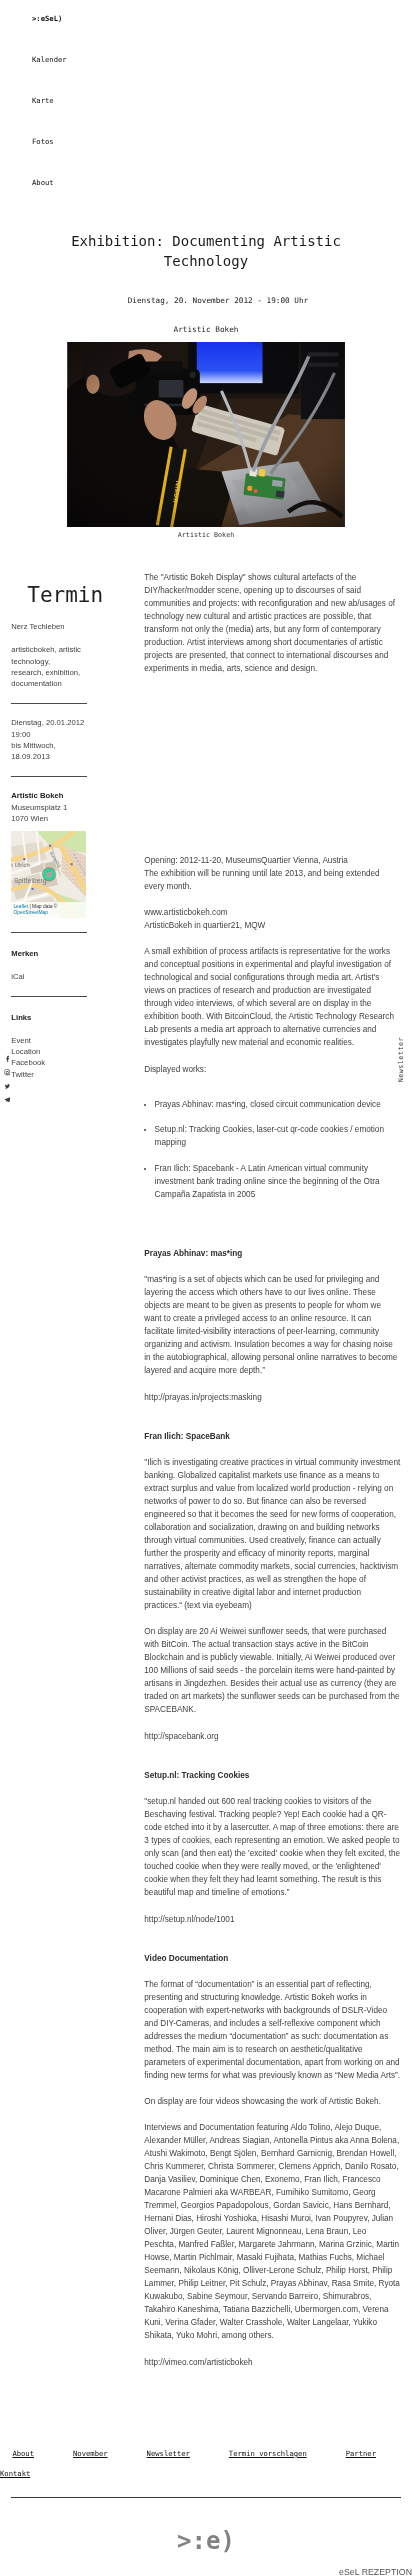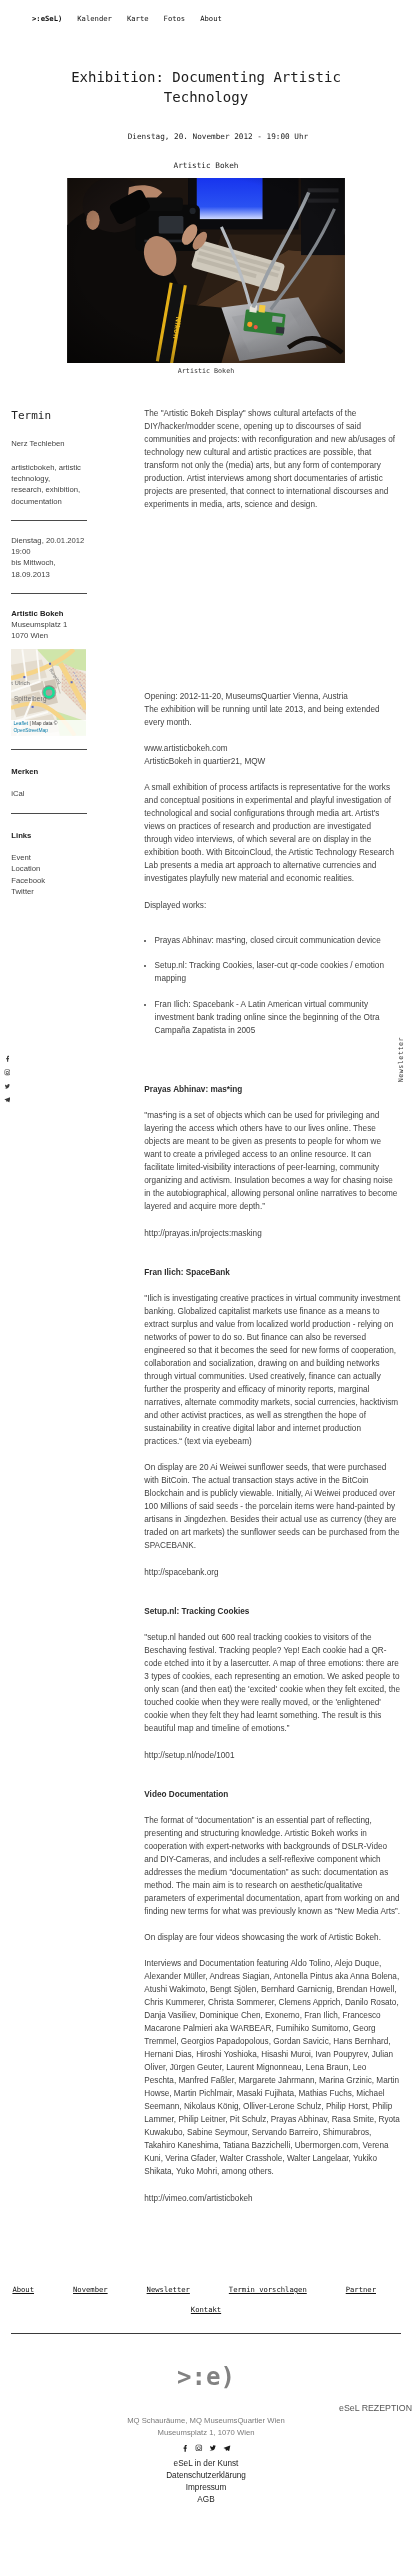--- a/index.html
+++ b/index.html
@@ -2,22 +2,22 @@
 <html style="font-size:8.2px"><head>
 <meta charset="utf-8">
 <title>eSeL — Exhibition: Documenting Artistic Technology</title>
 <style>
   html,body{margin:0;padding:0;background:#fff;}
   body{width:412px;font-family:"Liberation Sans",sans-serif;color:#3f3f3f;}
   .page{position:relative;width:412px;min-height:2853px;overflow:hidden;background:#fff;}
   a{color:inherit;text-decoration:none;}
 
   
-  .topnav{display:flex;gap:15px;align-items:baseline;padding:14.4px 0 0 32px;
-          font-family:"DejaVu Sans Mono",monospace;font-size:7.2px;color:#111;}
+  .topnav{display:flex;gap:32px;align-items:baseline;padding:14.4px 0 0 32px;
+          font-family:"DejaVu Sans Mono",monospace;font-size:7.2px;color:#111;flex-direction:column;}
   .topnav .logo{font-weight:bold;}
 
   
   .page-title{font-family:"DejaVu Sans Mono",monospace;font-weight:normal;font-size:14px;
               line-height:20px;text-align:center;max-width:330px;margin:44px auto 0;color:#1c1c1c;}
   .event-date{margin-top:25px;text-align:center;font-family:"DejaVu Sans Mono",monospace;
               font-size:7.7px;color:#222;padding-left:24px;}
   .event-venue{display:block;margin-top:19.6px;text-align:center;font-family:"DejaVu Sans Mono",monospace;
               font-size:7.7px;color:#222;}
 
@@ -26,22 +26,22 @@
   figure svg{display:block;}
   figcaption{margin-top:4.1px;text-align:center;font-family:"DejaVu Sans Mono",monospace;
              font-size:6.7px;color:#333;}
 
   
   .layout{display:grid;grid-template-columns:76px 256px;column-gap:57px;
           padding-left:11.3px;margin-top:32px;align-items:start;}
 
   
   .sidebar{font-size:7.7px;line-height:11.3px;color:#434343;}
-  .sidebar h2{font-family:"DejaVu Sans Mono",monospace;font-weight:normal;font-size:11px;
-              margin:0;color:#1f1f1f;line-height:17.5px;}
+  .sidebar h2{font-family:"DejaVu Sans Mono",monospace;font-weight:normal;font-size:21px;
+              margin:16px;color:#1f1f1f;line-height:17.5px;}
   .sidebar .category{margin-top:13.4px;}
   .sidebar .tags{margin-top:12.4px;}
   .sidebar hr{border:none;border-top:0.5px solid #4a4a4a;margin:13.4px 0 0;}
   .sidebar .dateblock{margin-top:13.4px;}
   .sidebar .venueblock{margin-top:13.4px;}
   .sidebar .bold{font-weight:bold;color:#222;}
   .sidebar .linklist{margin-top:11.3px;}
   .sidebar .linklist a{display:block;}
   .sidebar .label{margin-top:15.5px;font-weight:bold;color:#222;}
   .sidebar .single-link{display:block;margin-top:11.3px;}
@@ -83,21 +83,21 @@
                   transform:rotate(180deg);font-family:"DejaVu Sans Mono",monospace;
                   font-size:6.7px;color:#2e2e2e;letter-spacing:0.5px;}
   .social-rail{position:absolute;left:3.6px;top:1055px;display:flex;flex-direction:column;gap:4.6px;}
   .social-rail svg{width:6.7px;height:6.7px;fill:#3a3a3a;}
 
   
   .footer{margin-top:80px;}
   .footer-nav{display:flex;justify-content:space-between;padding:0 36px 0 12.4px;
               font-family:"DejaVu Sans Mono",monospace;font-size:7.2px;color:#111;}
   .footer-nav a,.footer-nav2 a{text-decoration:underline;}
-  .footer-nav2{margin-top:11.3px;text-align:center;font-family:"DejaVu Sans Mono",monospace;
+  .footer-nav2{margin-top:11.3px;font-family:"DejaVu Sans Mono",monospace;
                font-size:7.2px;color:#111;}
   .footer hr{border:none;border-top:0.5px solid #3a3a3a;margin:19px 11.3px 0;}
   .footer-logo{display:block;margin-top:30px;text-align:center;font-family:"DejaVu Sans Mono",monospace;
                font-size:24px;font-weight:bold;color:#828282;line-height:26px;}
   .footer-org{margin-top:12.4px;text-align:right;font-size:8.8px;color:#555;}
   .footer-addr{text-align:center;font-size:7.7px;line-height:12px;color:#7a7a7a;margin-top:2.1px;}
   .footer-social{margin-top:5.2px;display:flex;justify-content:center;gap:6.2px;align-items:center;}
   .footer-social svg{width:7.7px;height:7.7px;fill:#1c1c1c;}
   .footer-links{margin-top:4.1px;text-align:center;font-size:8.2px;line-height:12px;color:#1e1e1e;}
   .footer-links a{display:block;}

